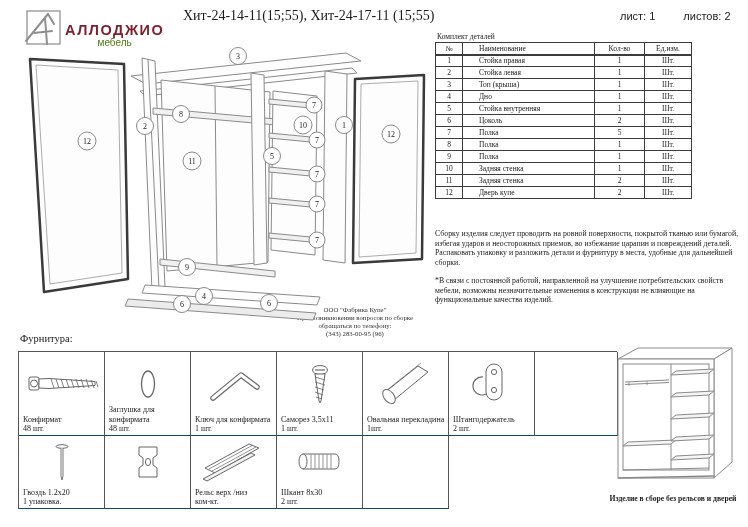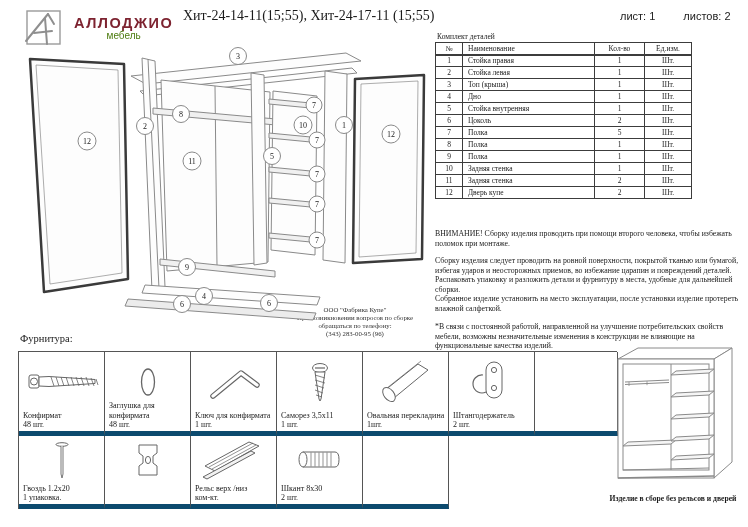--- a/index.html
+++ b/index.html
@@ -2,46 +2,46 @@
 <html><head>
 <meta charset="utf-8">
 <style>
   *{margin:0;padding:0;box-sizing:border-box}
   html,body{background:#fff}
   body{width:748px;height:527px;font-family:"Liberation Serif",serif;color:#1a1a1a}
   .page{position:relative;width:748px;height:527px;background:#fff;overflow:hidden}
   .abs{position:absolute}
 
   
-  .logo{left:24px;top:8px;display:flex;align-items:center;gap:10px}
+  .logo{left:24px;top:8px;display:flex;align-items:flex-end;gap:1px}
   .logo-text{text-align:center}
   .brand{font-family:"Liberation Sans",sans-serif;font-weight:bold;font-size:14.5px;letter-spacing:1.5px;color:#7d2330}
   .brand-sub{font-family:"Liberation Sans",sans-serif;font-size:10px;color:#4d7c0f;margin-top:-1px}
   .title{left:183px;top:7px;width:390px;font-size:14px;line-height:1.3}
   .sheetinfo{left:620px;top:10px;font-family:"Liberation Sans",sans-serif;font-size:11px;display:flex;gap:28px;color:#222}
 
   
   .parts-caption{left:437px;top:32px;font-size:7.5px}
   .parts-wrap{left:435px;top:42px}
   table.parts{border-collapse:collapse;font-size:7.5px;table-layout:fixed;width:256px}
   table.parts th,table.parts td{border:1px solid #3c3c3c;height:12px;line-height:1;text-align:center;font-weight:normal;overflow:hidden;white-space:nowrap}
   table.parts th{border-bottom-width:2px}
-  table.parts .col1{text-align:left;padding-left:5px}
+  table.parts .col1{text-align:left;padding-left:16px}
 
   
   .notes{left:435px;top:229px;width:313px;font-size:7.8px;line-height:1.22}
   .notes .gap{margin-bottom:8px}
   .notes .p4{margin-top:9px}
 
   .factory{left:265px;top:306px;width:180px;text-align:center;font-size:6.8px;line-height:1.2;color:#333}
 
   
   .hw-heading{left:20px;top:333px;font-size:10.5px}
   .hw{left:18px;top:351px;width:599px;display:grid;grid-template-columns:86px 86px 86px 86px 86px 86px 83px;grid-template-rows:84px 73px;border-top:1px solid #555;border-left:1px solid #555}
-  .hw-cell{position:relative;border-right:1px solid #555;border-bottom:5px solid #0c4a6e}
+  .hw-cell{position:relative;border-right:1px solid #555;border-bottom:1px solid #0c4a6e}
   .hw-icon{position:absolute;left:0;right:0;top:2px;bottom:22px;display:flex;align-items:center;justify-content:center}
   .hw-label{position:absolute;left:4px;right:2px;bottom:2px;font-size:8px;line-height:1.15}
   .hw-label span{display:block}
 
   .assembled-caption{left:596px;top:494px;width:154px;text-align:center;font-size:7.6px;font-weight:bold}
 
   svg text{font-family:"Liberation Serif",serif}
 </style>
 </head>
 <body>
@@ -161,24 +161,22 @@
             <td class="col0">12</td>
             <td class="col1">Дверь купе</td>
             <td class="col2">2</td>
             <td class="col3">Шт.</td>
           </tr>
         </tbody>
     </table>
   </div>
 
   <div class="abs notes">
-    <div class="gap">ВНИМАНИЕ! Сборку изделия проводить при помощи второго человека, чтобы избежать поломок при монтаже.</div>
     <div>Сборку изделия следует проводить на ровной поверхности, покрытой тканью или бумагой, избегая ударов и неосторожных приемов, во избежание царапин и повреждений деталей.</div>
     <div>Распаковать упаковку и разложить детали и фурнитуру в места, удобные для дальнейшей сборки.</div>
-    <div>Собранное изделие установить на место эксплуатации, после установки изделие протереть влажной салфеткой.</div>
     <div class="p4">*В связи с постоянной работой, направленной на улучшение потребительских свойств мебели, возможны незначительные изменения в конструкции не влияющие на функциональные качества изделий.</div>
   </div>
 
   <div class="abs factory">
     <div>ООО "Фабрика Купе"</div>
     <div>При возникновении вопросов по сборке</div>
     <div>обращаться по телефону:</div>
     <div>(343) 283-00-95 (96)</div>
   </div>
 

